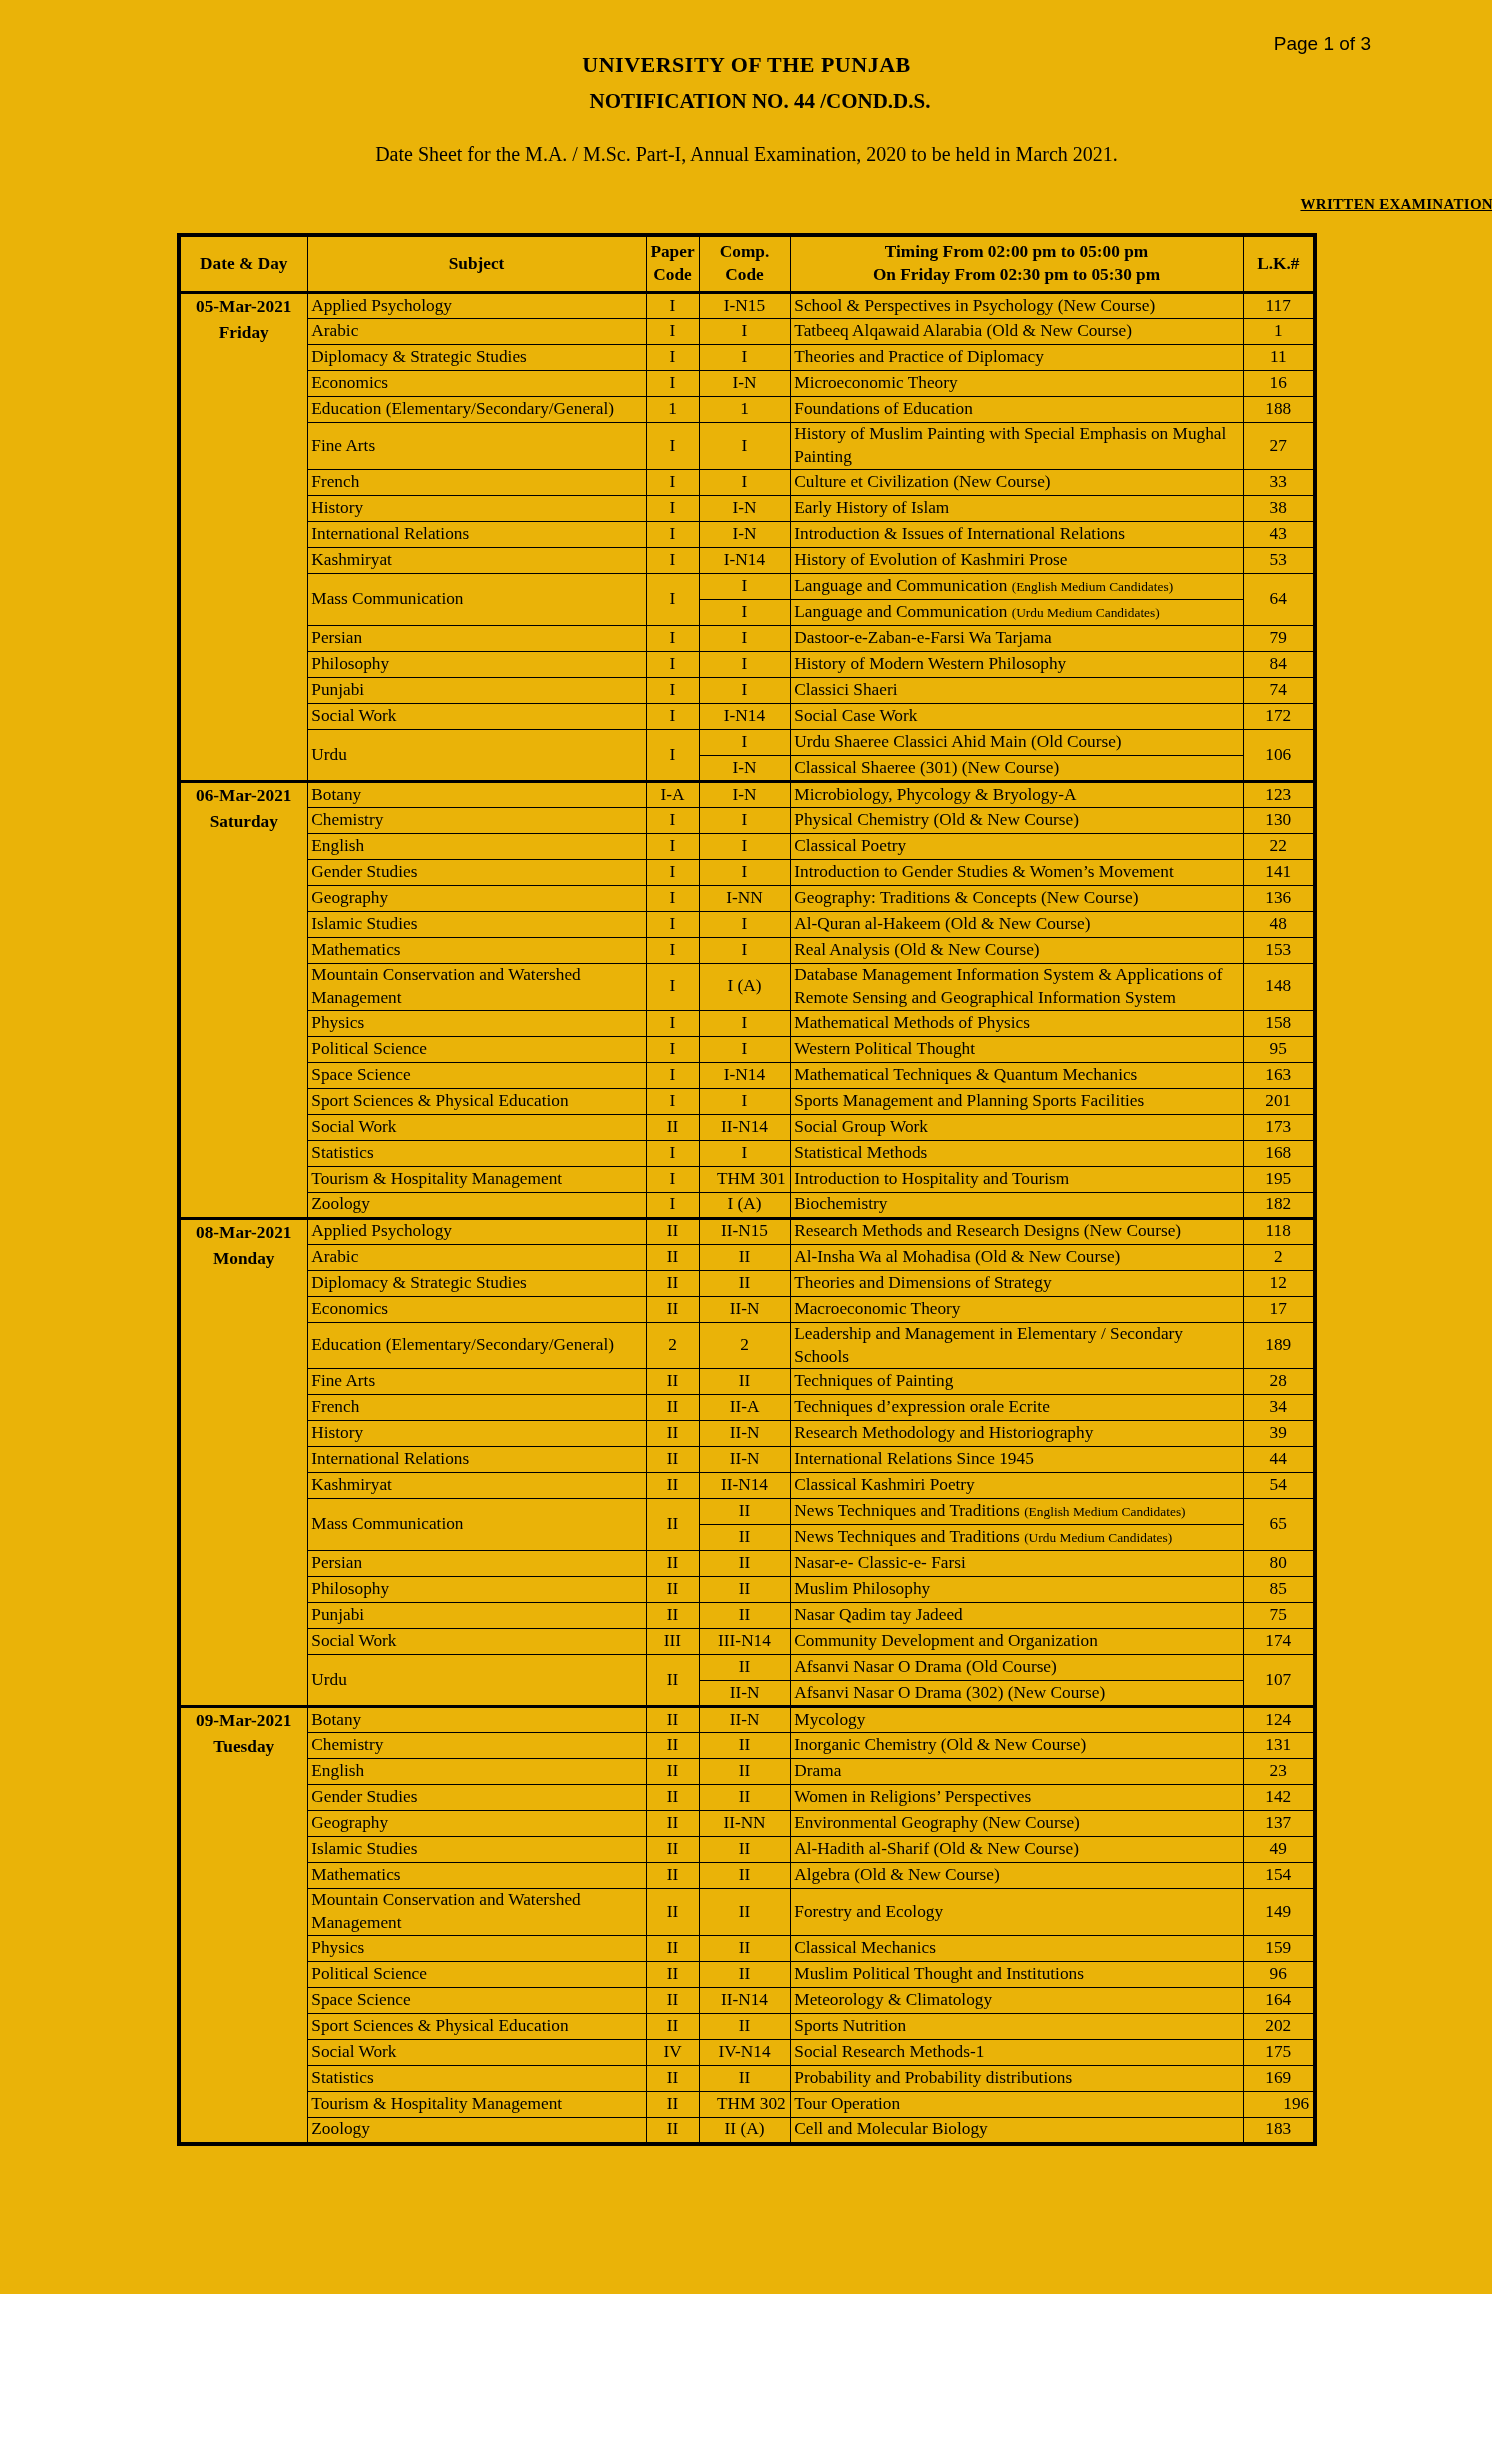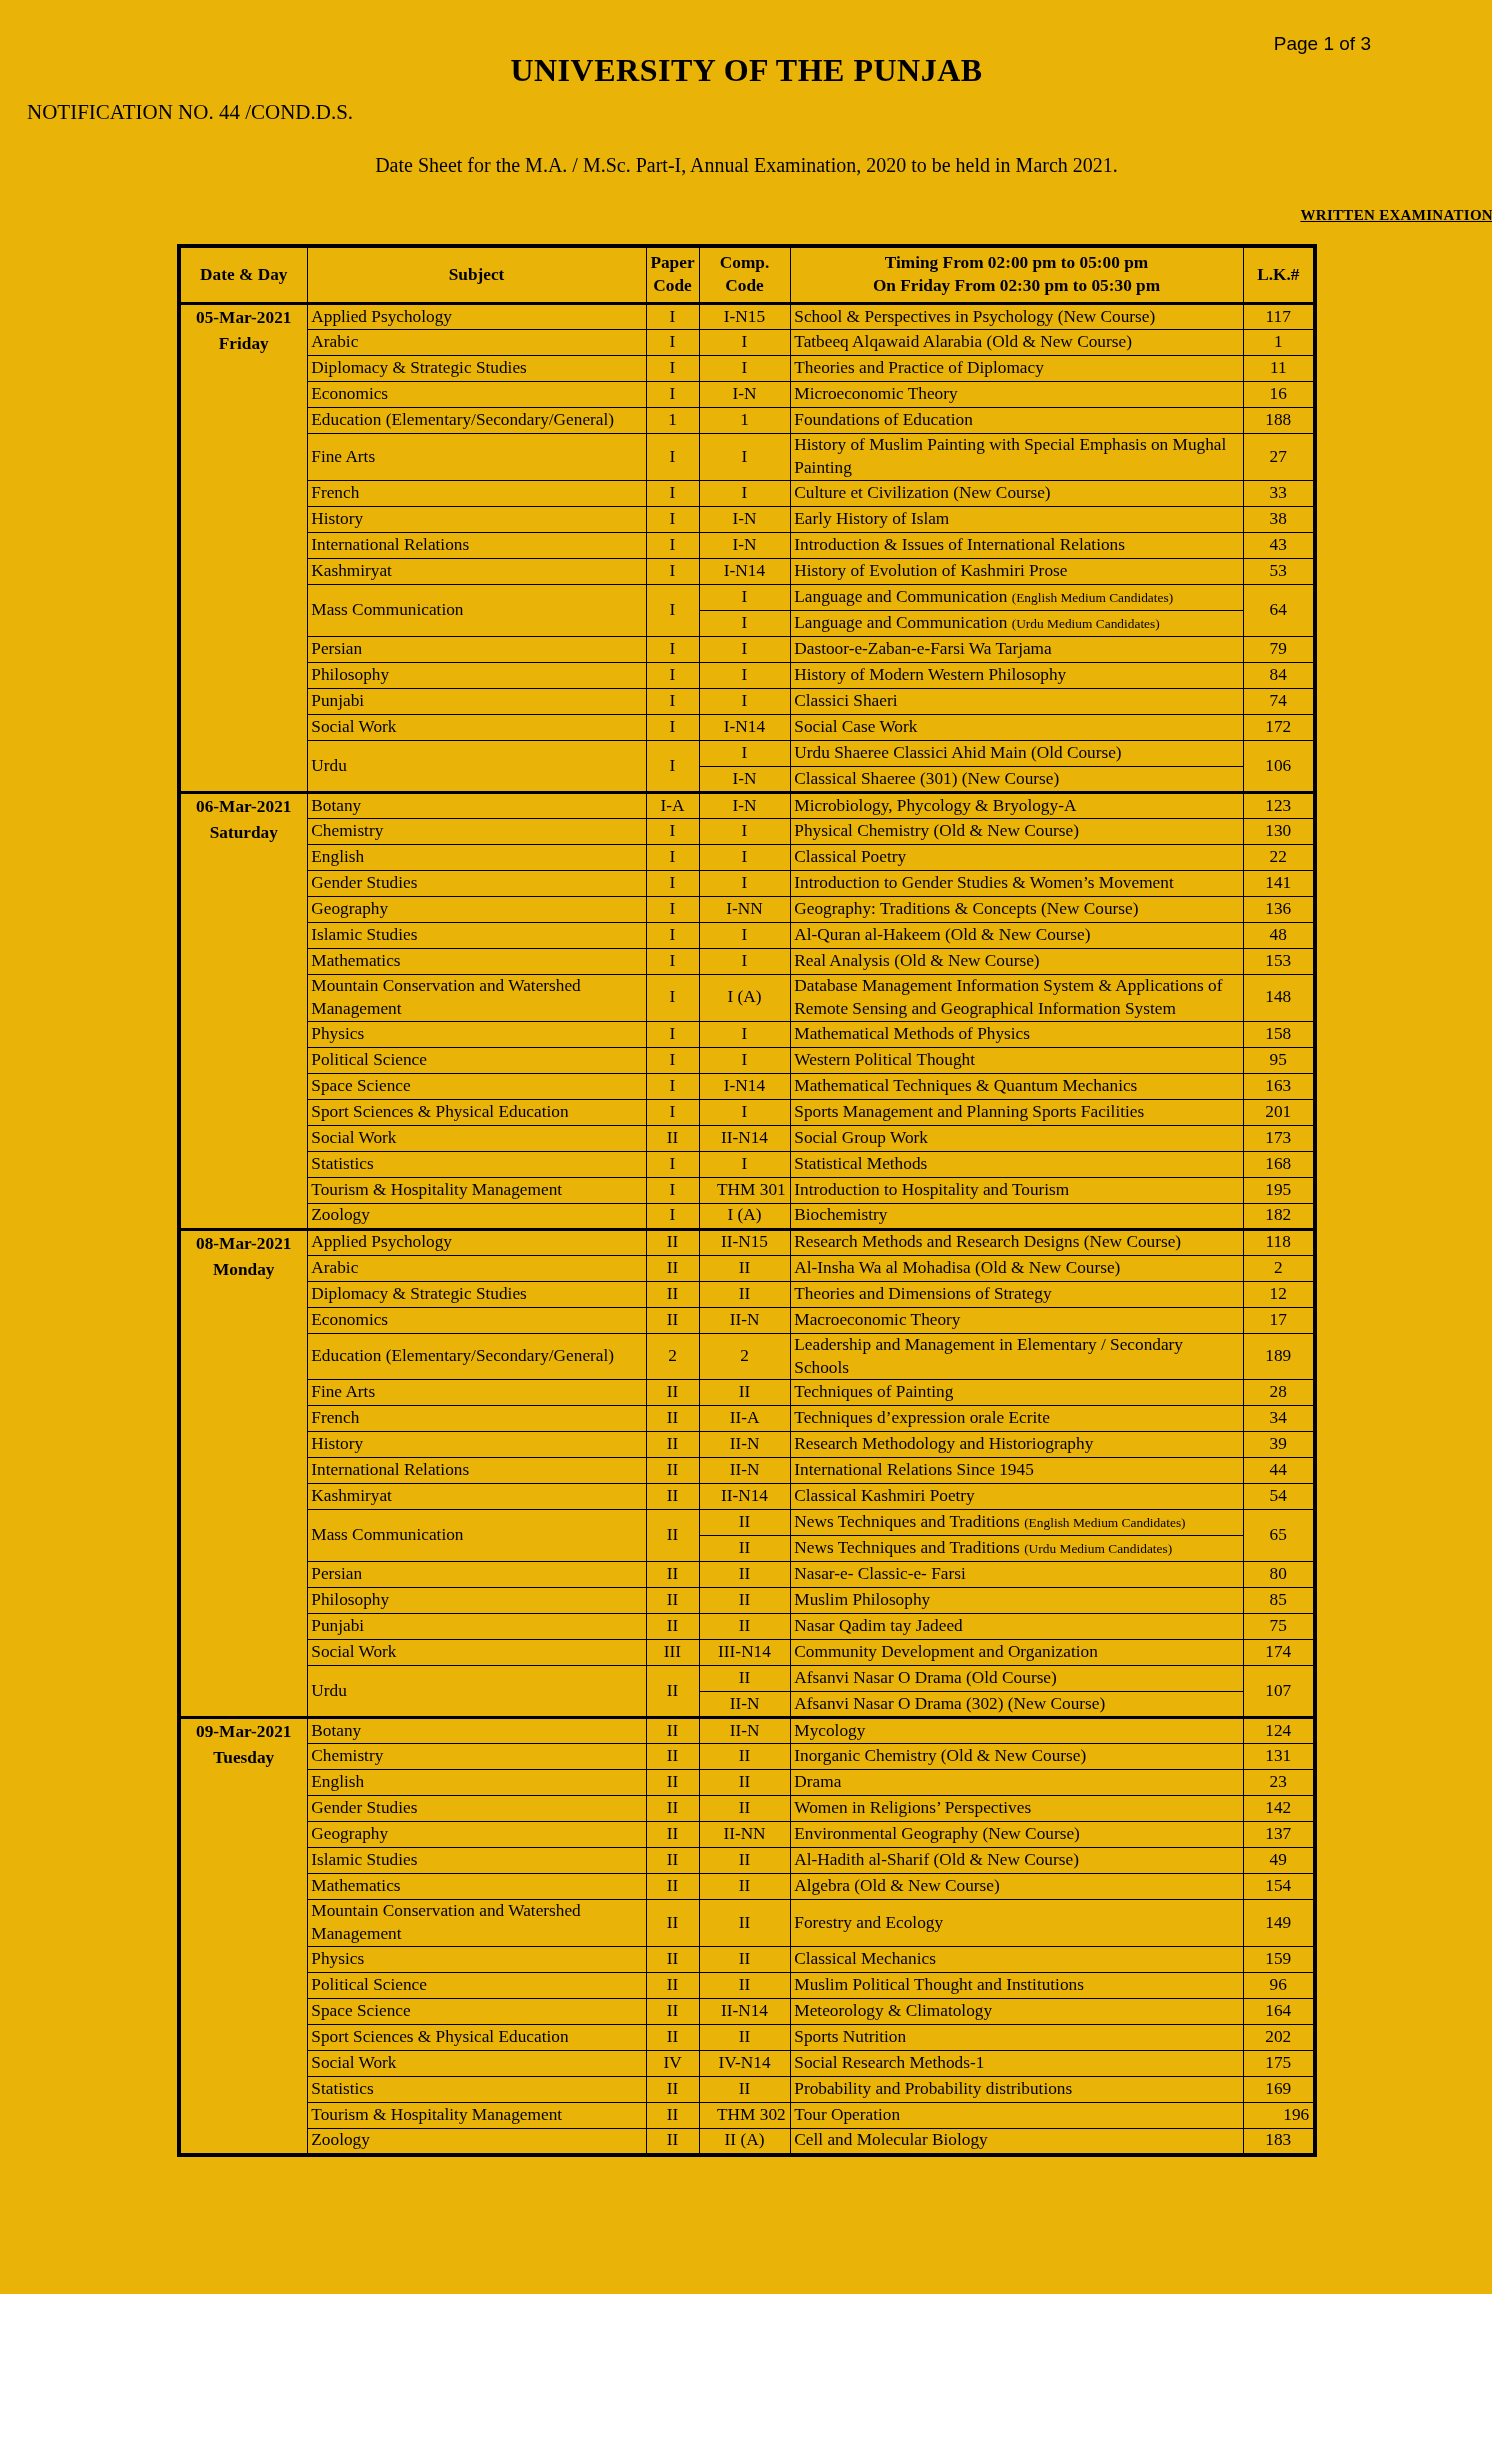--- a/index.html
+++ b/index.html
@@ -1,20 +1,20 @@
 <!DOCTYPE html>
 <html><head>
 <meta charset="utf-8">
 <style>
   html,body{margin:0;padding:0;background:#ffffff;}
   body{width:1493px;height:2459px;font-family:"Liberation Serif",serif;color:#000;}
   .page{position:relative;width:1493px;height:2294px;background:#eab308;overflow:hidden;}
   .page-number{position:absolute;top:33px;right:122px;font-family:"Liberation Sans",sans-serif;font-size:19px;}
-  .uni-title{font-size:32px;font-weight:bold;text-align:center;margin:52px 0 0 0;letter-spacing:0.5px;}
-  .notification{font-size:21px;font-weight:normal;margin:10.6px 0 0 0;padding-left:27px;}
+  .uni-title{font-size:22px;font-weight:bold;text-align:center;margin:52px 0 0 0;letter-spacing:0.5px;}
+  .notification{font-size:21px;font-weight:bold;text-align:center;margin:10.6px 0 0 0;padding-left:27px;}
   .subtitle{font-size:20px;text-align:center;margin:29px 0 17px 0;}
   .section-heading{font-size:15px;font-weight:bold;text-align:right;margin:30px 0 0 12px;text-decoration:underline;letter-spacing:0.3px;}
   table.datesheet{border-collapse:collapse;table-layout:fixed;width:1136px;margin:20px 0 0 177px;border:4.8px solid #000;}
   .datesheet th,.datesheet td{border:1.9px solid #000;padding:0 3.8px;font-size:17.3px;line-height:1.32;overflow:hidden;}
   .datesheet thead th{font-weight:bold;text-align:center;vertical-align:middle;height:51px;border-bottom:3.8px solid #000;padding:1.9px 1.9px;}
   .datesheet tbody tr{height:26px;}
   .datesheet tbody tr.group-start td{border-top:3.8px solid #000;}
   .c-subject,.c-course{text-align:left;vertical-align:middle;}
   .c-paper,.c-comp,.c-lk{text-align:center;vertical-align:middle;}
   .date-cell{text-align:center;vertical-align:top;font-weight:bold;padding-top:1px;}

